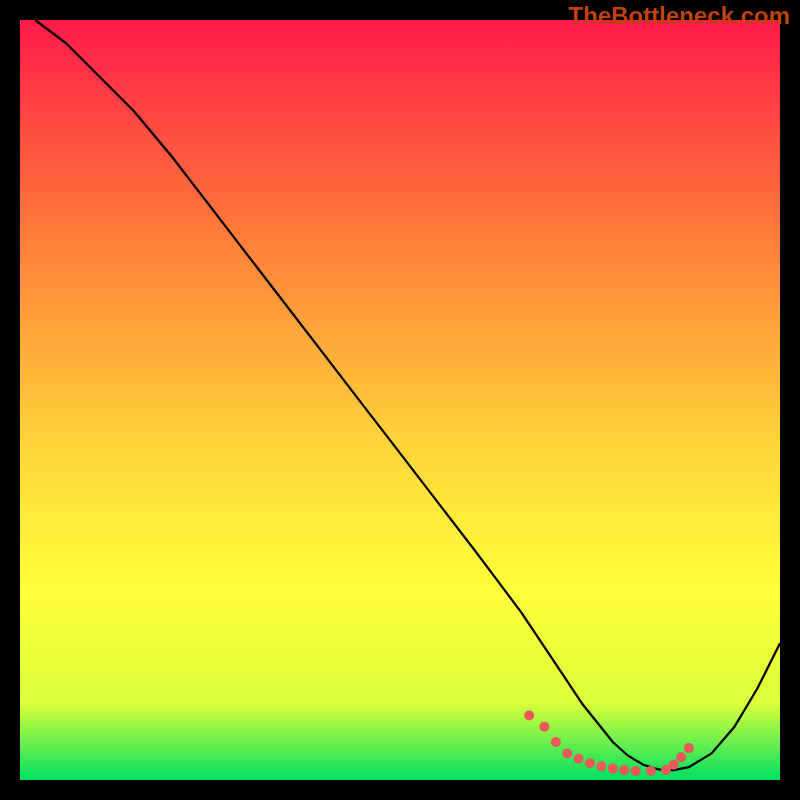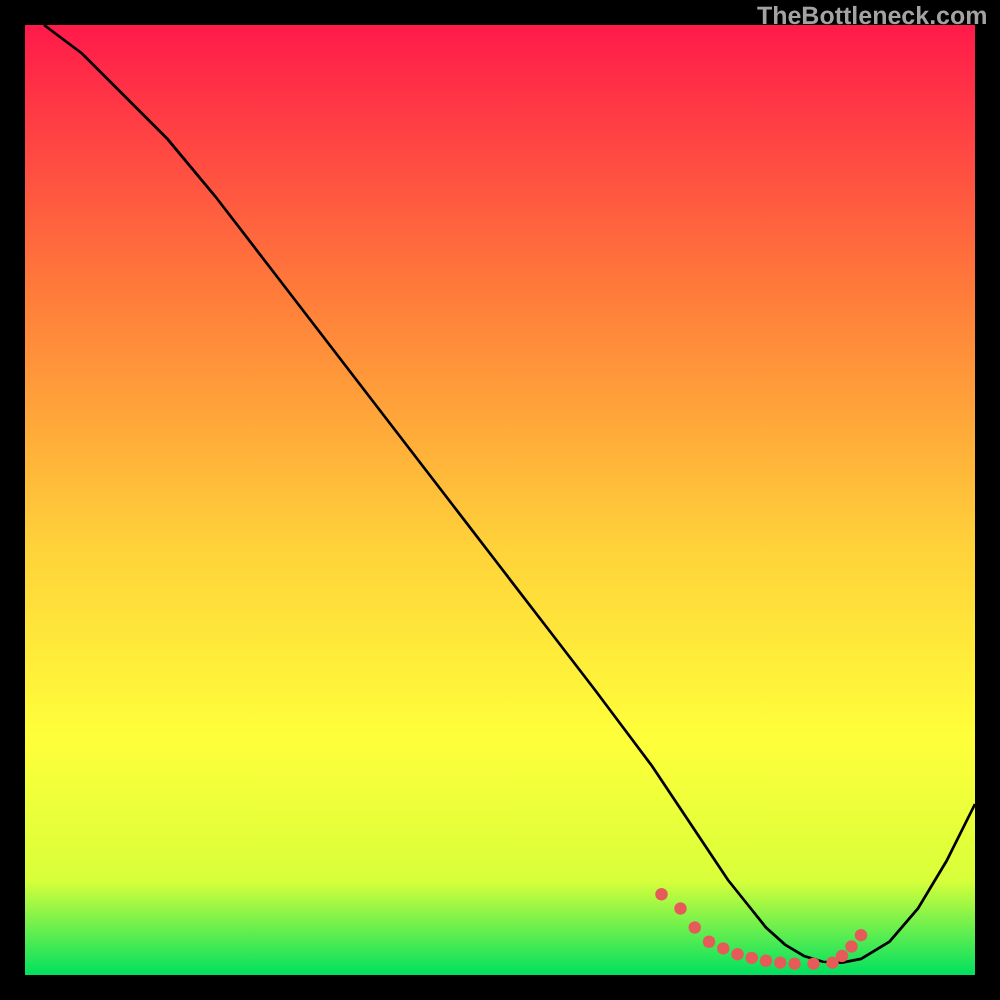--- a/index.html
+++ b/index.html
@@ -20,23 +20,23 @@
     left: 20px;
     top: 20px;
     width: 760px;
     height: 760px;
   }
   .watermark {
     position: absolute;
     top: 2px;
     right: 10px;
     font-family: Arial, Helvetica, sans-serif;
-    font-size: 20px;
+    font-size: 24px;
     font-weight: bold;
-    color: #a3a3a3;
+    color: #c2410c;
     z-index: 10;
   }
   svg {
     display: block;
   }
 </style>
 </head>
 <body>
 
 <div class="chart-container">

